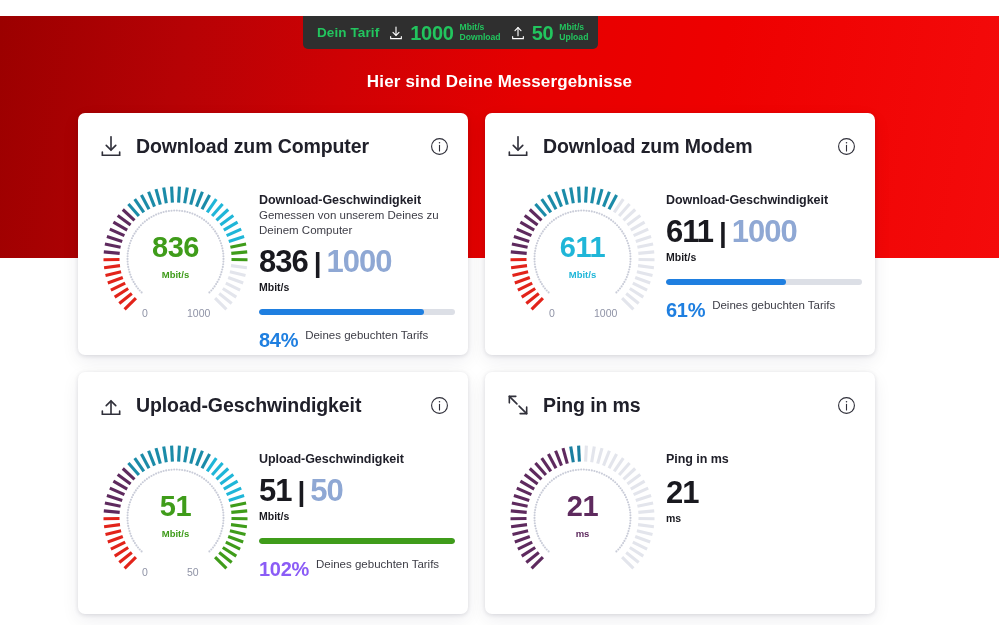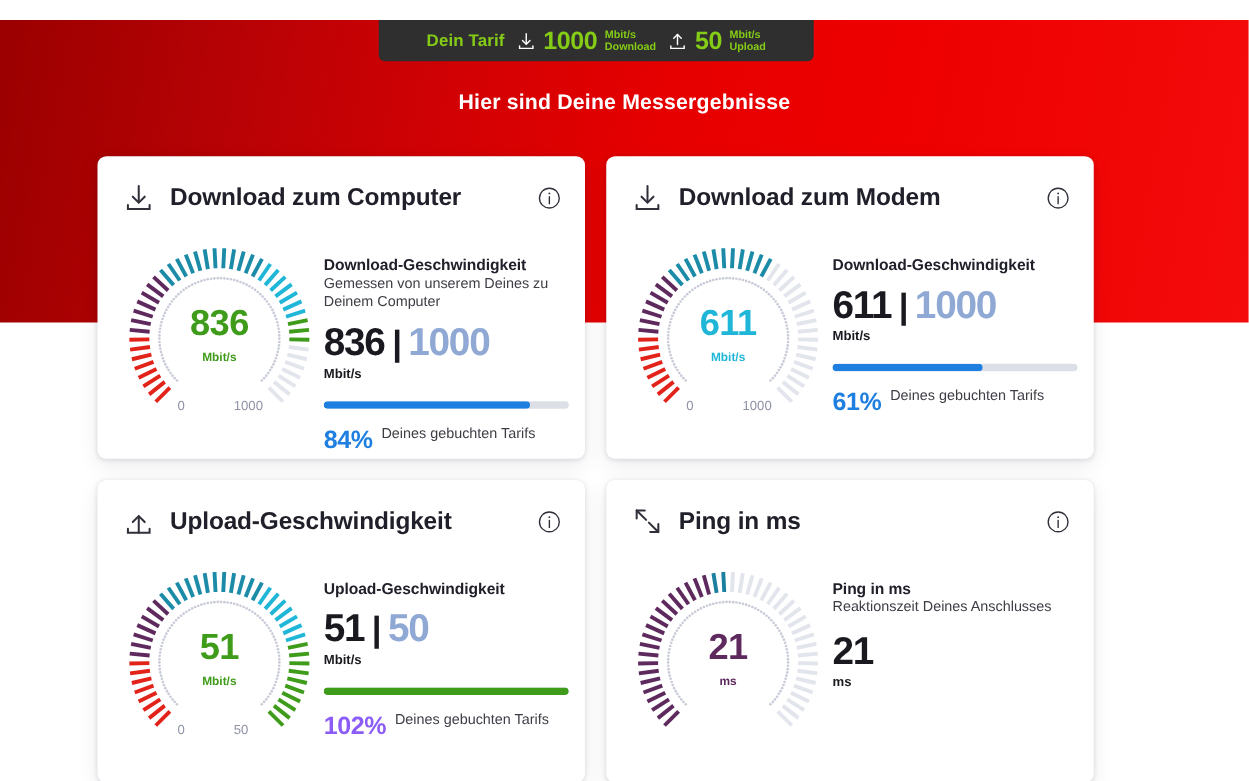--- a/index.html
+++ b/index.html
@@ -18,41 +18,41 @@
     background:linear-gradient(100deg,#9b0000 0%, #b60205 18%, #cf0104 34%, #e60000 52%, #ee0000 70%, #f40b0b 100%);
     z-index:0;
   }
   .red-nub {
     position:absolute; left:460px; top:-11px; width:42px; height:20px;
     background:#e60000; border-radius:0 0 14px 14px; z-index:2;
   }
 
   
   .tariff-pill {
-    position:absolute; left:303px; top:16px; width:348px; height:33px;
+    position:absolute; left:303px; top:16px; width:295px; height:33px;
     background:#2f2f2f; border-radius:0 0 5px 5px;
-    display:flex; align-items:center; justify-content:center; gap:9px;
-    color:#84cc16; z-index:5; padding:0 14px;
+    display:flex; align-items:center; justify-content:flex-start; gap:9px;
+    color:#22c55e; z-index:5; padding:0 14px;
   }
   .tariff-label { font-size:13.5px; font-weight:bold; letter-spacing:.1px; white-space:nowrap; }
   .tariff-group { display:flex; align-items:center; gap:6px; }
   .tariff-num { font-size:20px; font-weight:bold; line-height:1; letter-spacing:-.3px; }
   .tariff-unit { display:flex; flex-direction:column; line-height:1.08; font-size:8.6px; font-weight:bold; }
   .dlicon, .ulicon { width:16px; height:16px; display:block; }
 
   
   .headline {
     position:absolute; left:0; top:72px; width:999px; text-align:center;
     color:#ffffff; font-size:17px; font-weight:bold; z-index:4; letter-spacing:.15px;
   }
 
   
   .grid {
     position:absolute; left:78px; top:113px; width:842px;
-    display:grid; grid-template-columns:390px 390px; gap:17px 17px; z-index:3;margin-top:12px;
+    display:grid; grid-template-columns:390px 390px; gap:17px 17px; z-index:3;
   }
   .card {
     background:#ffffff; border-radius:7px; height:242px;
     box-shadow:0 1px 4px rgba(20,20,50,.13), 0 6px 18px rgba(20,20,60,.07);
     position:relative; padding:0;
   }
   .card-head { display:flex; align-items:center; height:66px; padding:0 19px 0 20px; }
   .card-head .ico { width:26px; height:26px; flex:0 0 26px; margin-right:12px; }
   .card-title { font-size:19.5px; font-weight:bold; color:#20202a; letter-spacing:-.1px; flex:1; }
   .info-btn { width:19px; height:19px; flex:0 0 19px; cursor:pointer; }
@@ -802,19 +802,18 @@
               <circle cx="111.4" cy="111.4" r="1.05" fill="#c9ccd8"></circle>
             </svg>
             <div class="gauge-val" style="color:#5e2a5e">21</div>
             <div class="gauge-unit" style="color:#5e2a5e">ms</div>
             <div class="gauge-min"></div>
             <div class="gauge-max"></div>
           </div>
         </div>
         <div class="detail">
           <div class="detail-title">Ping in ms</div>
-          <div class="detail-sub">Reaktionszeit Deines Anschlusses</div>
           <div class="ping-big">21</div>
           <div class="ping-unit">ms</div>
         </div>
       </div>
     </div>
   </div>
 
 </body></html>

